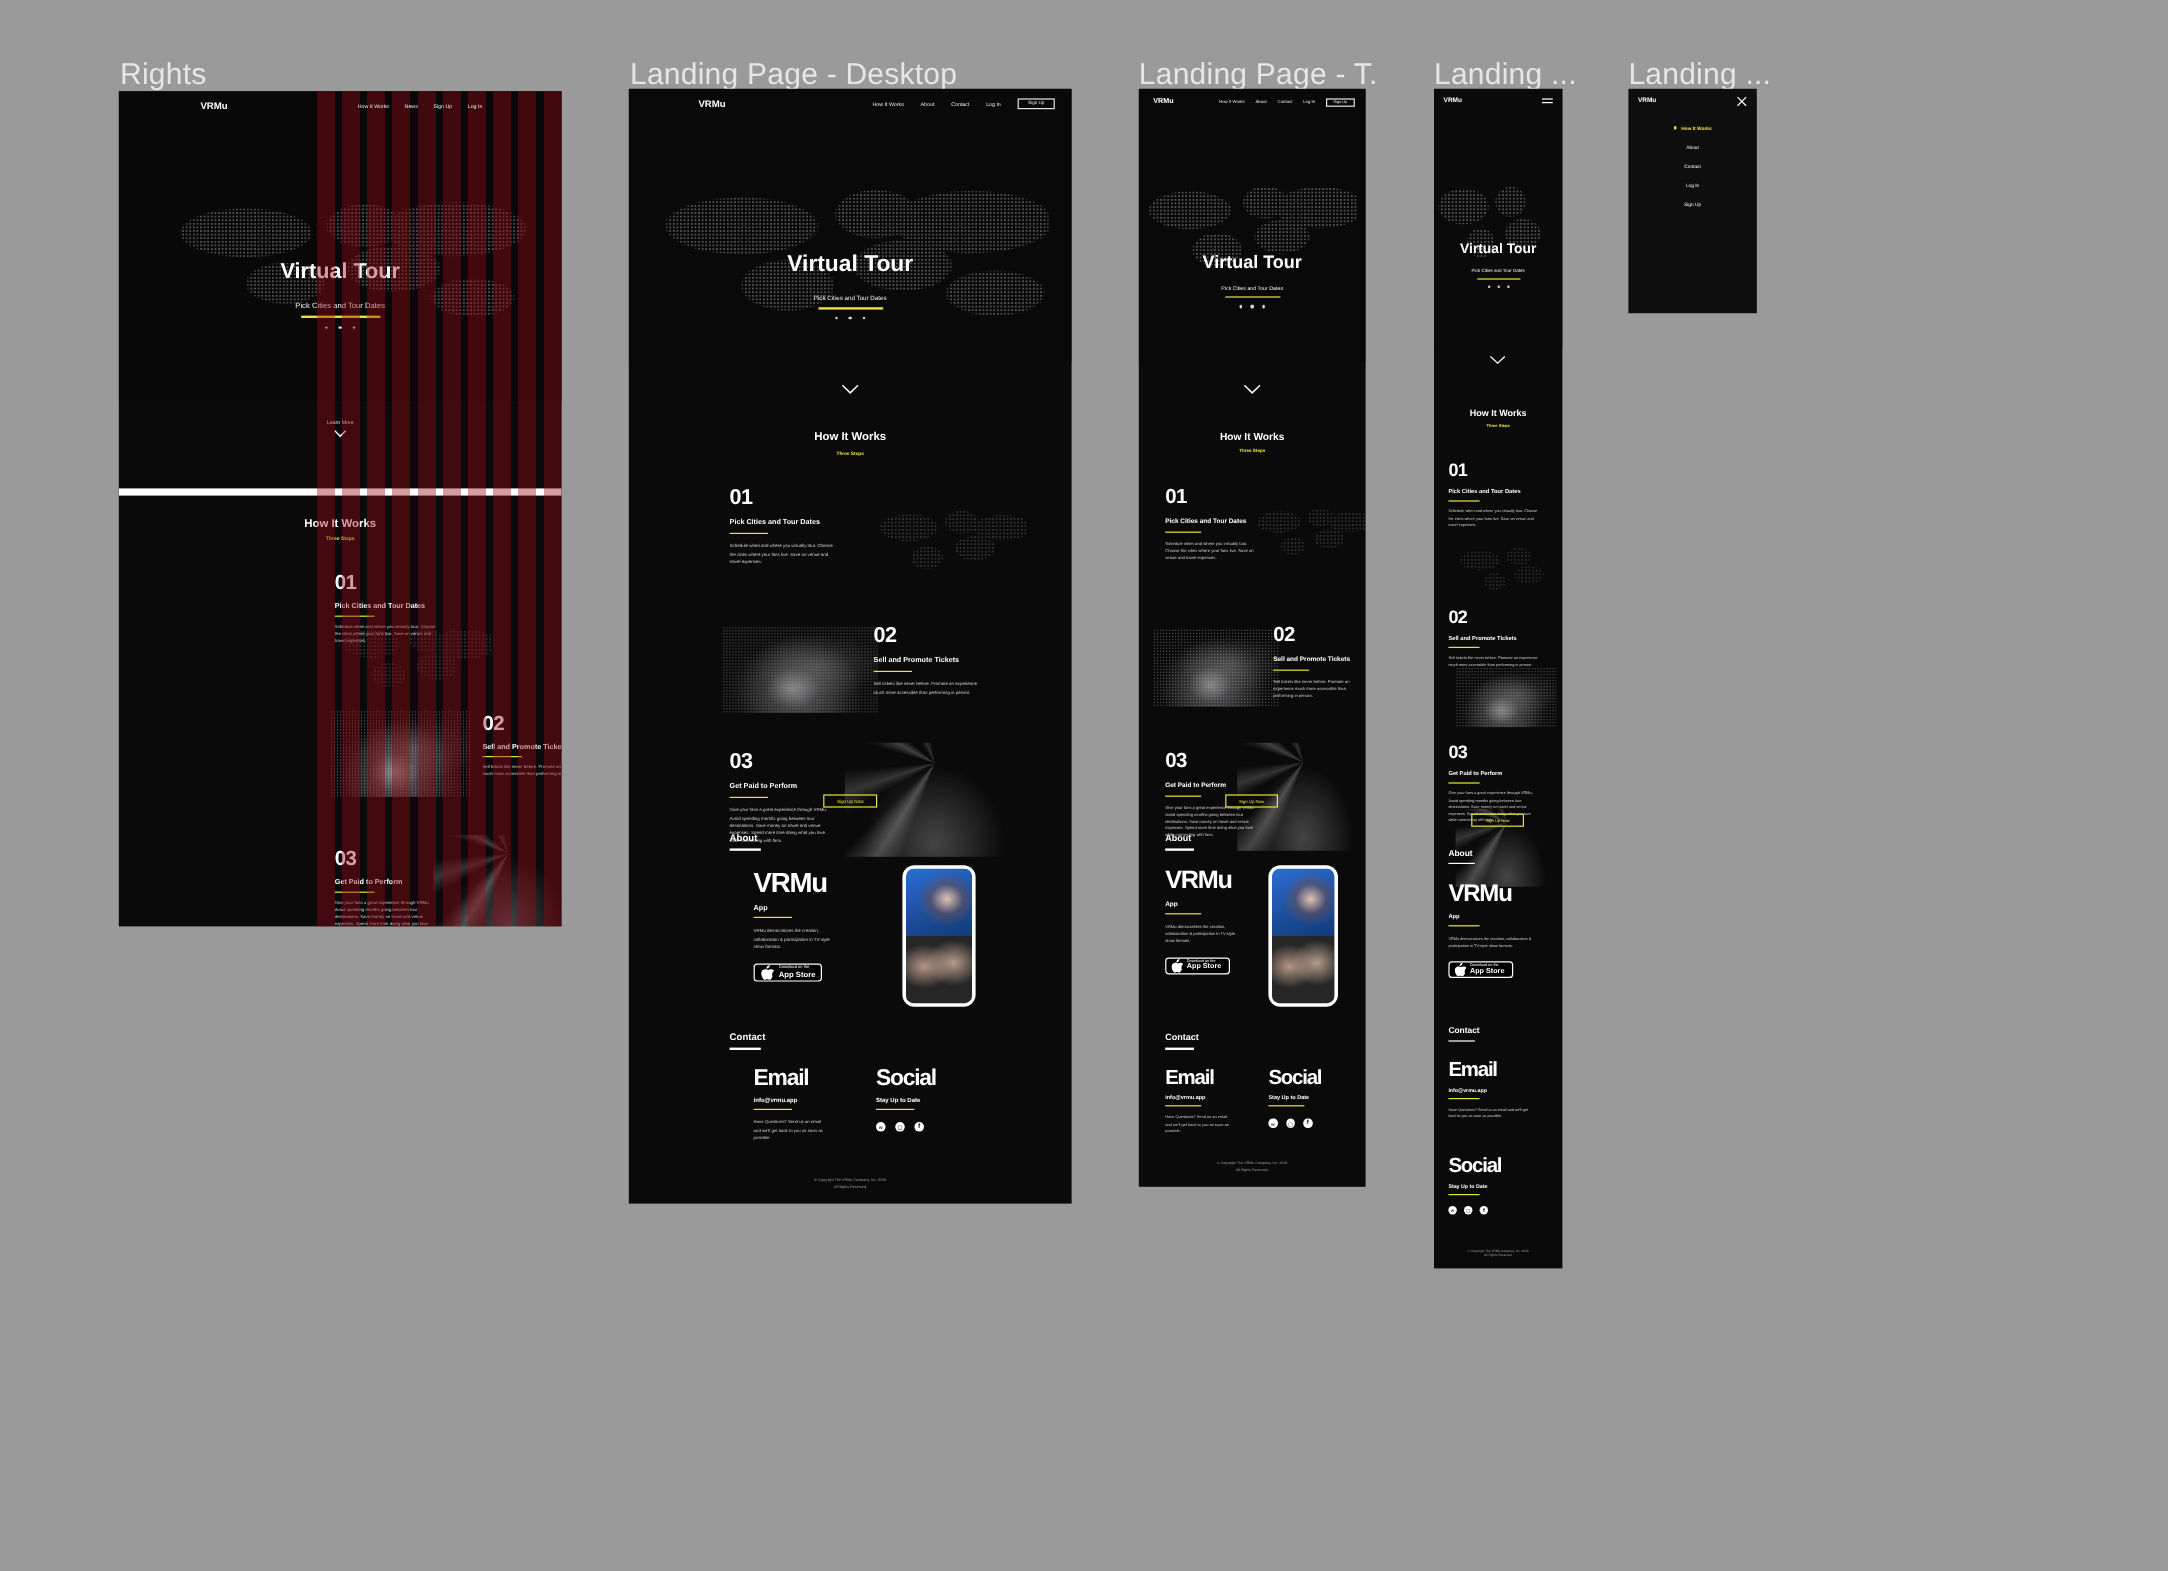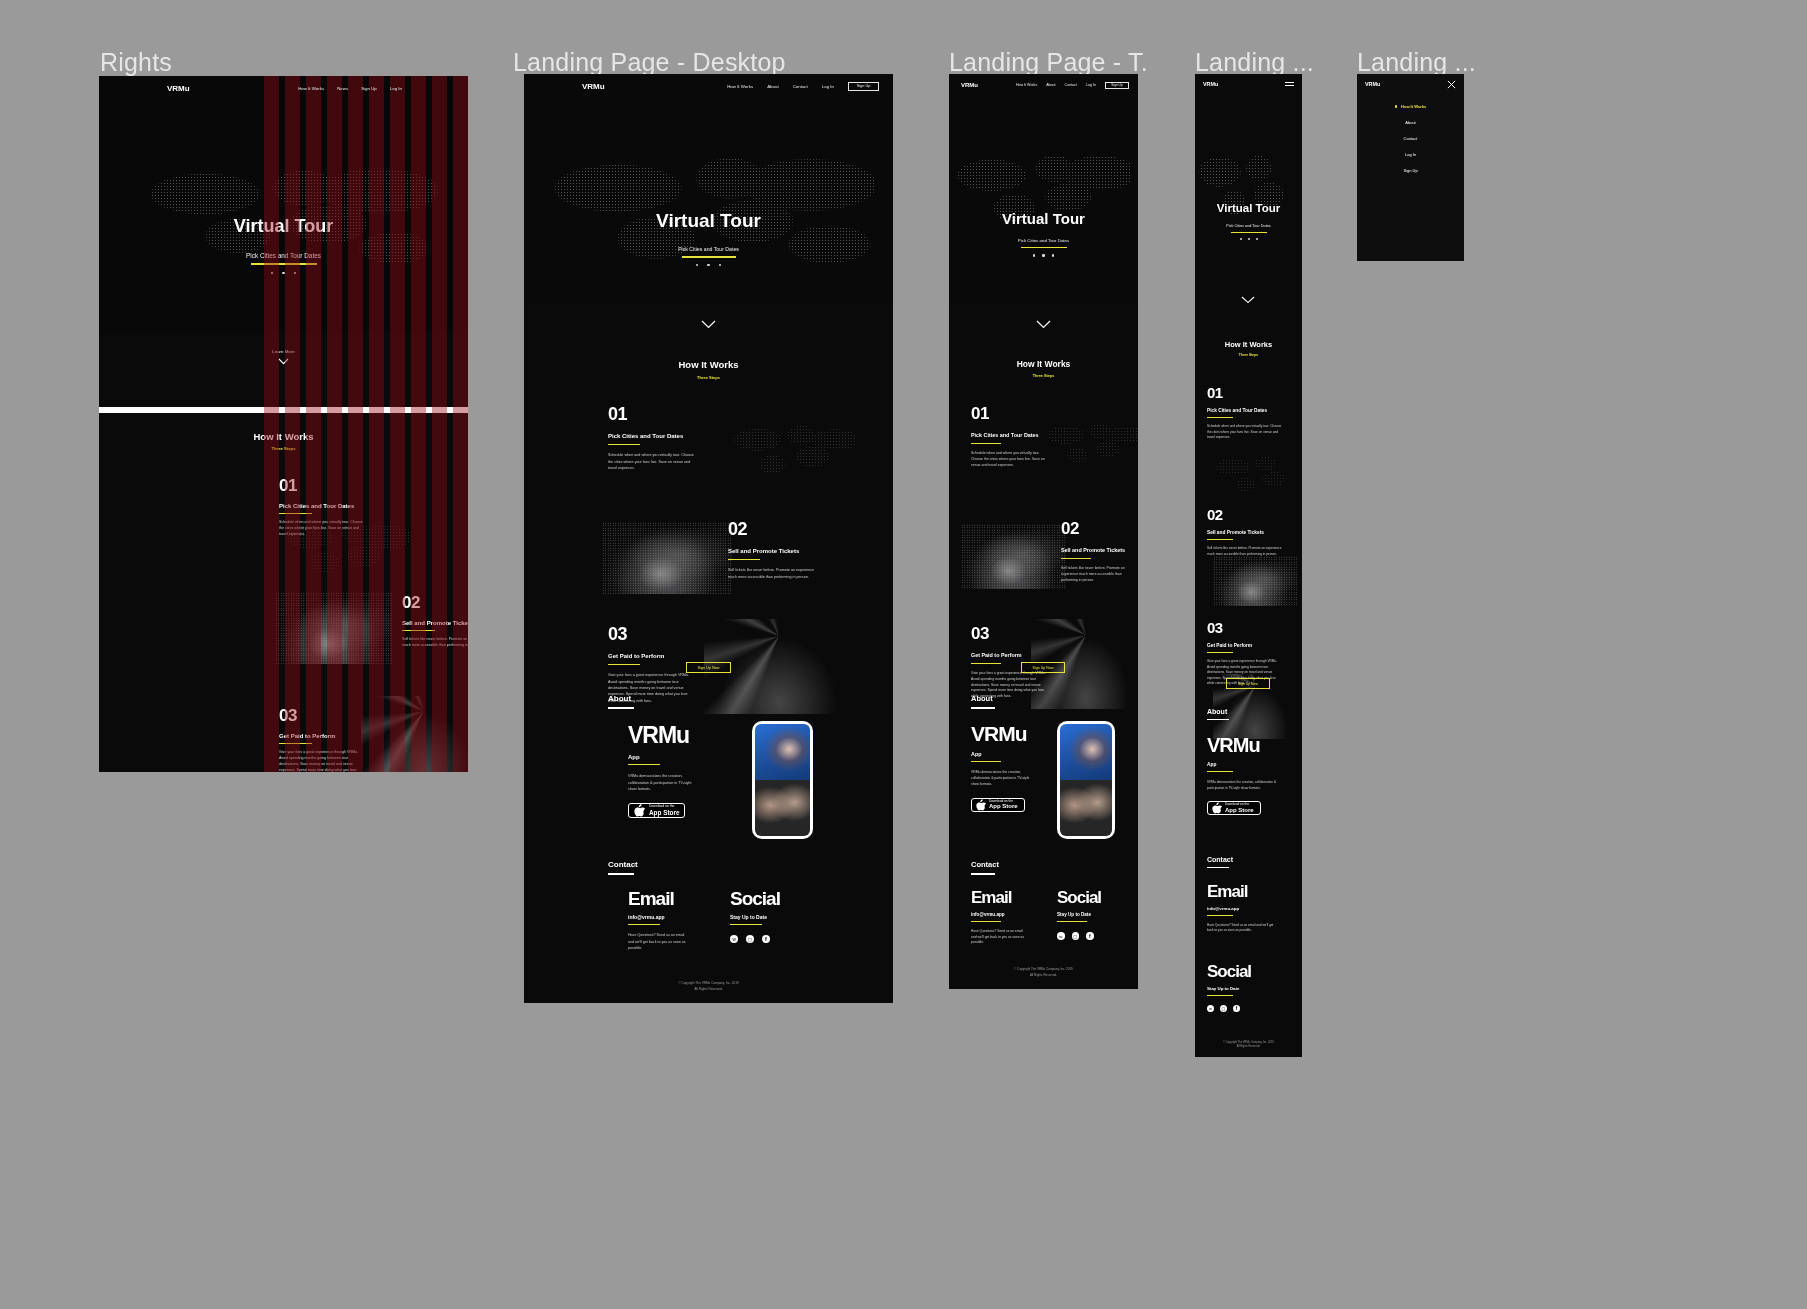--- a/index.html
+++ b/index.html
@@ -222,21 +222,21 @@
     </div>
 
     <div class="redgrid">
       <div style="position:absolute;left:165px;top:0;bottom:0;width:204px;
                   background:repeating-linear-gradient(to right,
                     rgba(150,10,20,.40) 0px, rgba(150,10,20,.40) 15px,
                     transparent 15px, transparent 21px);"></div>
     </div>
   </div>
 
-  <div class="frame-label" style="left:513px; top:48px;">Landing Page - Desktop</div>
+  <div class="frame-label" style="left:525px; top:48px;">Landing Page - Desktop</div>
 
   <div class="frame" id="f2" style="left:524px; top:74px; width:369px; height:929px;">
 
     <div style="position:absolute;left:0;top:0;width:369px;height:228px;background:#090909;overflow:hidden;">
       <div class="mapdots" style="left:30px;top:45px;width:320px;height:165px;
            -webkit-mask-image:radial-gradient(ellipse at 20% 42%, #000 0 17%, transparent 18%),
               radial-gradient(ellipse at 32% 72%, #000 0 12%, transparent 13%),
               radial-gradient(ellipse at 55% 36%, #000 0 13%, transparent 14%),
               radial-gradient(ellipse at 62% 62%, #000 0 14%, transparent 15%),
               radial-gradient(ellipse at 80% 40%, #000 0 18%, transparent 19%),

